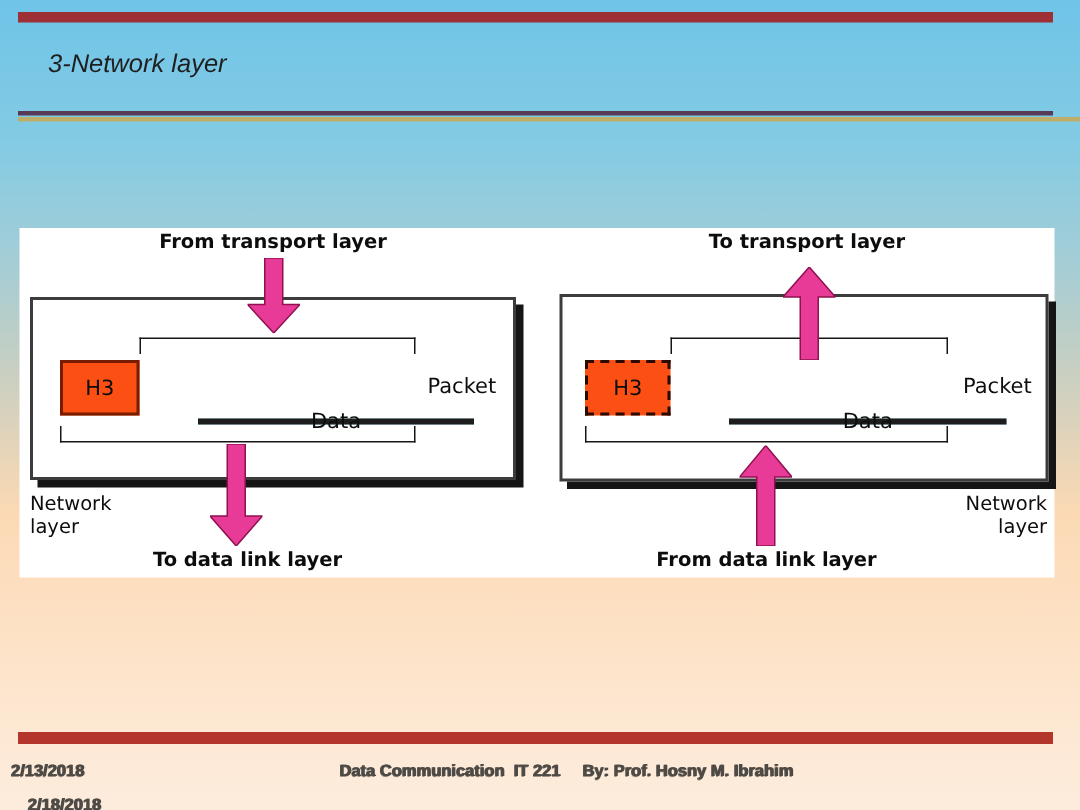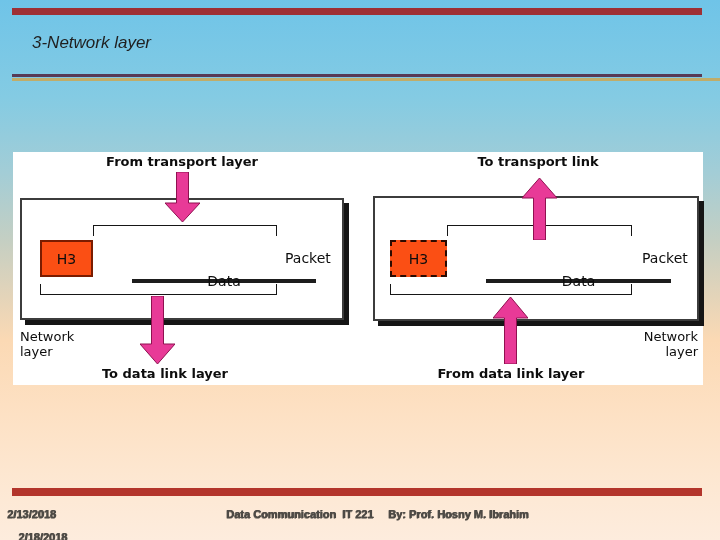--- a/index.html
+++ b/index.html
@@ -94,21 +94,21 @@
       <polygon points="11.5,0 23.5,0 23.5,48 35,48 17.5,68 0,48 11.5,48" fill="#e83a97" stroke="#8f1150" stroke-width="1"></polygon>
     </svg>
 
     <div class="abs layer-caption" style="left:7px;top:177px;">
       <div>Network</div>
       <div>layer</div>
     </div>
 
     <div class="abs diagram-label centered" style="left:152px;top:214px;">To data link layer</div>
 
-    <div class="abs diagram-label centered" style="left:525px;top:2px;">To transport link</div>
+    <div class="abs diagram-label centered" style="left:525px;top:2px;">To transport layer</div>
 
     <svg class="abs arrow" style="left:509px;top:26px;" width="35" height="62">
       <polygon points="17.5,0 35,20 23.5,20 23.5,62 11.5,62 11.5,20 0,20" fill="#e83a97" stroke="#8f1150" stroke-width="1"></polygon>
     </svg>
 
     <div class="abs layer-box box-right"></div>
 
     <div class="abs bracket bracket-top bk-rt"></div>
 
     <div class="abs bar bar-right">

